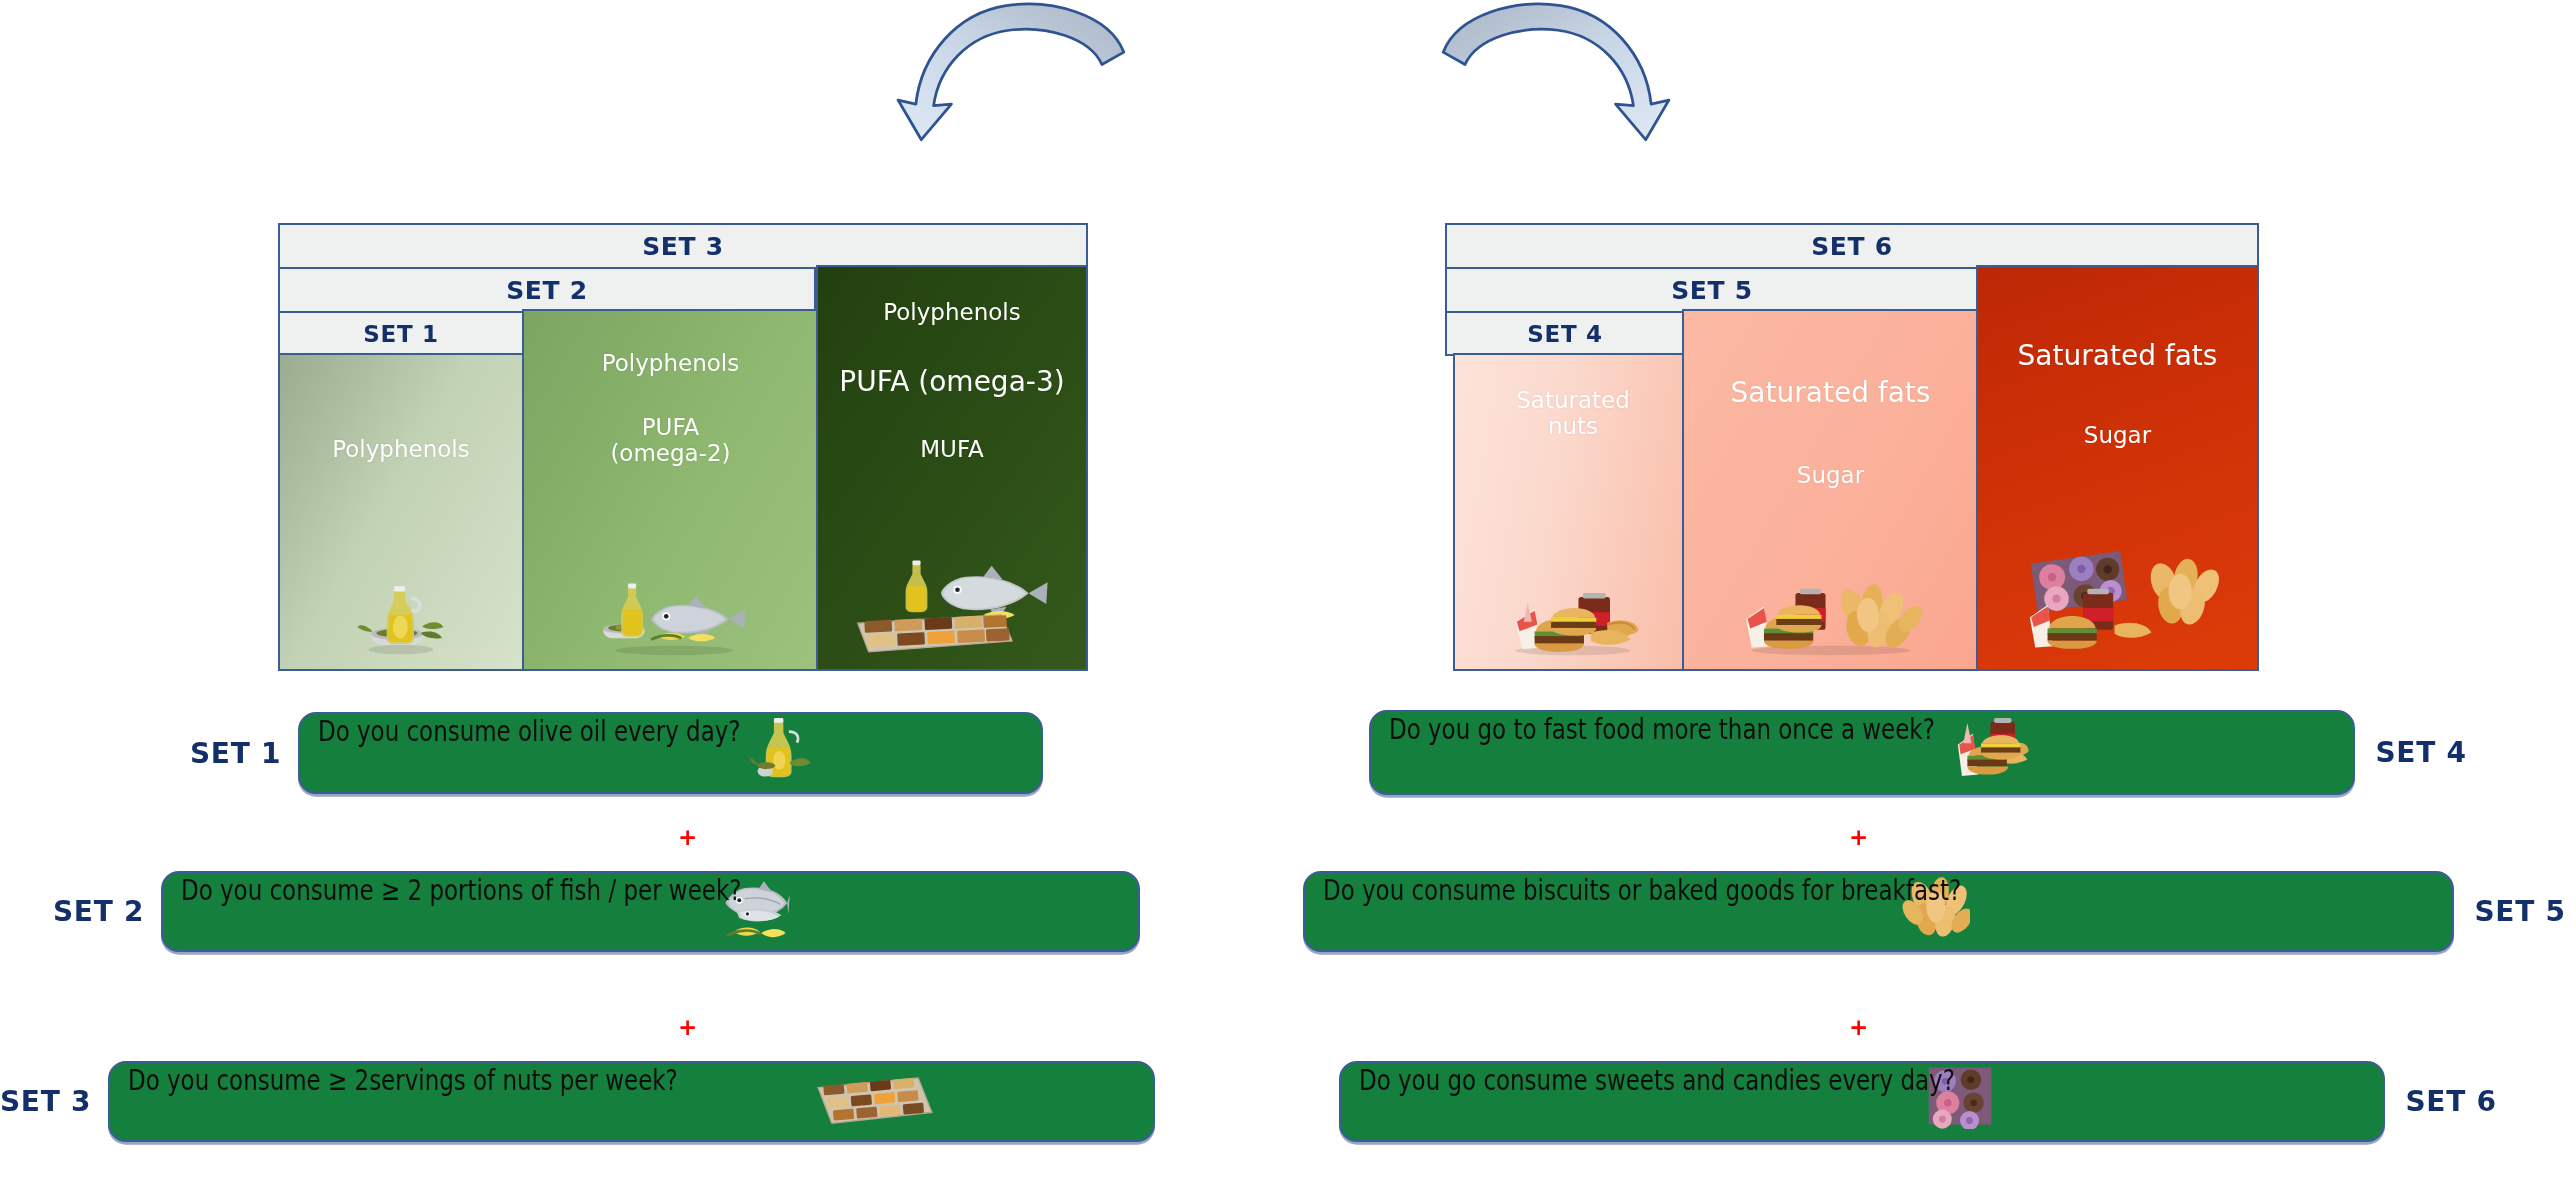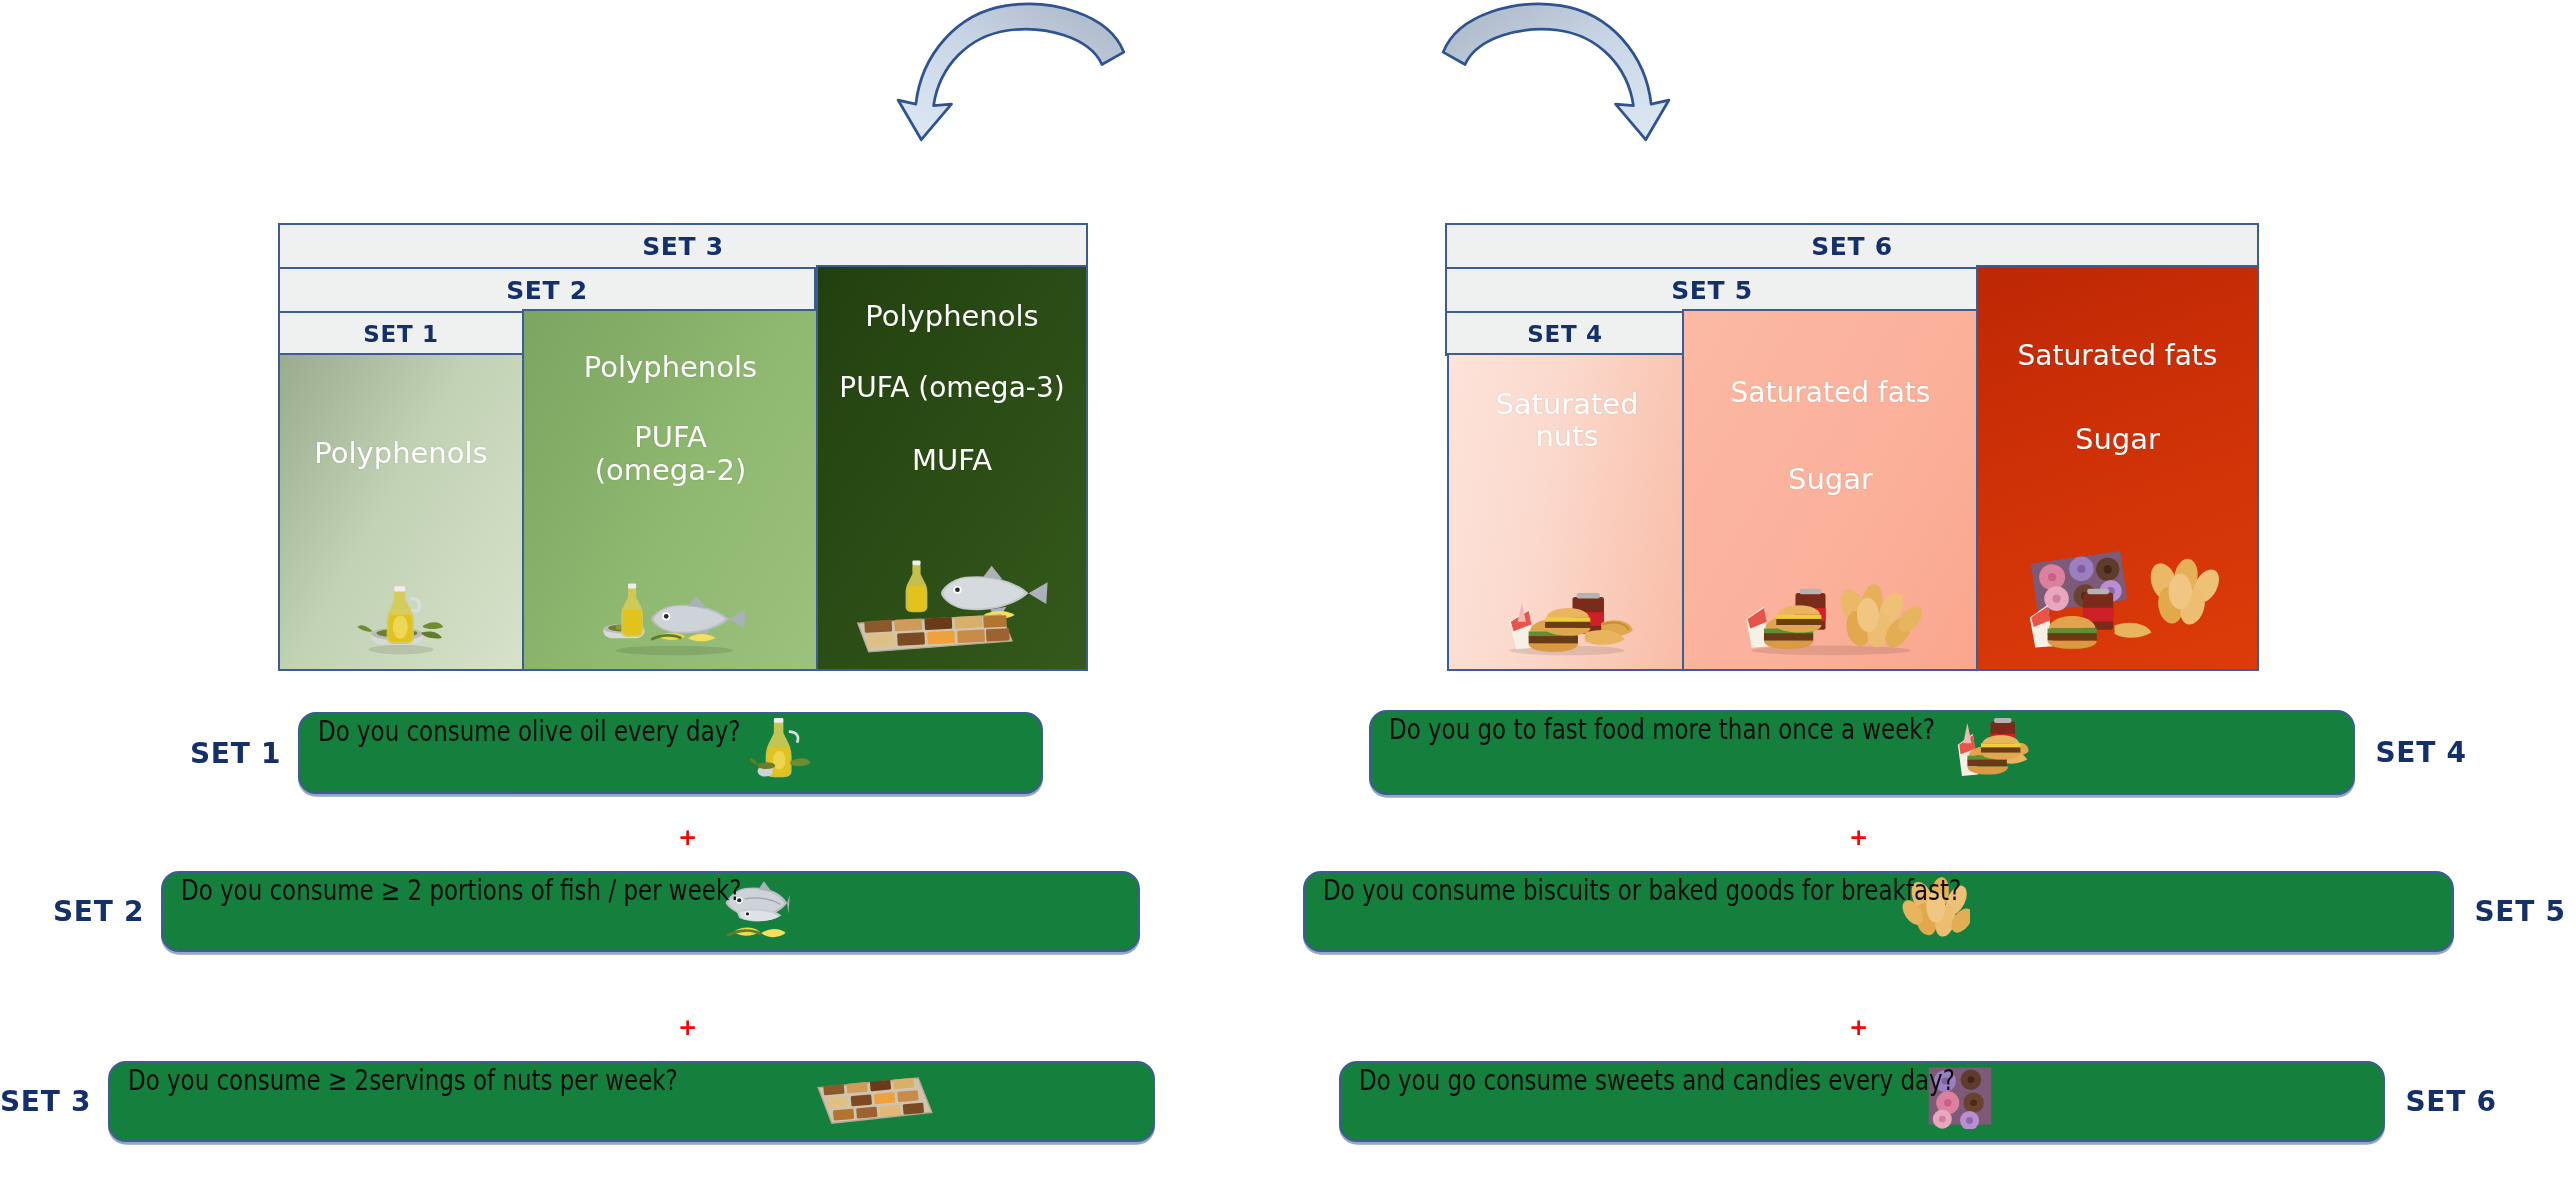--- a/index.html
+++ b/index.html
@@ -36,21 +36,21 @@
 
   .panel{
     position:absolute;
     border:2.7px solid #3c5c94;
     box-sizing:border-box;
     display:flex;flex-direction:column;align-items:center;
     overflow:hidden;
   }
   .panel .nutrient{
     color:#ffffff;
-    font-size:29px;
+    font-size:23px;
     line-height:1.12;
     text-align:center;
     font-family:"DejaVu Sans","Liberation Sans",sans-serif;
     text-shadow:0 0 2.1px rgba(0,0,0,.12);
   }
   .panel .nutrient.wide{font-size:28px;white-space:nowrap;}
   .panel .foodimg{position:absolute;bottom:9.6px;left:50%;transform:translateX(-50%);}
 
   
   .fill-green-1{background:linear-gradient(120deg,#9aab8e 0%,#c2d2b4 45%,#d6e2ca 100%);}
@@ -228,21 +228,21 @@
   </div>
 
   <div class="band" style="left:0px;top:44px;width:534px;height:47px;">
     <span class="band-label">SET 5</span>
   </div>
 
   <div class="band" style="left:0px;top:88px;width:240px;height:45px;">
     <span class="band-label small">SET 4</span>
   </div>
 
-  <div class="panel fill-red-1" style="left:2px;top:130px;width:240px;height:318px;">
+  <div class="panel fill-red-1" style="left:8px;top:130px;width:240px;height:318px;">
     <span class="nutrient" style="margin-top:33px;">Saturated</span>
     <span class="nutrient">nuts</span>
     <span class="foodimg">
       <svg width="137" height="74" viewBox="0 0 200 108">
         <ellipse cx="100" cy="100" rx="84" ry="7" fill="#000" opacity="0.10"></ellipse>
         <path d="M16 58 L44 40 L52 96 L26 98 Z" fill="#f6f0e6"></path>
         <path d="M18 58 L44 42 L48 62 L22 72 Z" fill="#e8534a"></path>
         <path d="M34 30 L40 58 L28 58 Z" fill="#f1b7b2"></path>
         <rect x="108" y="22" width="46" height="54" rx="4" fill="#7a2b1a"></rect>
         <rect x="108" y="44" width="46" height="20" fill="#cf1f28"></rect>

